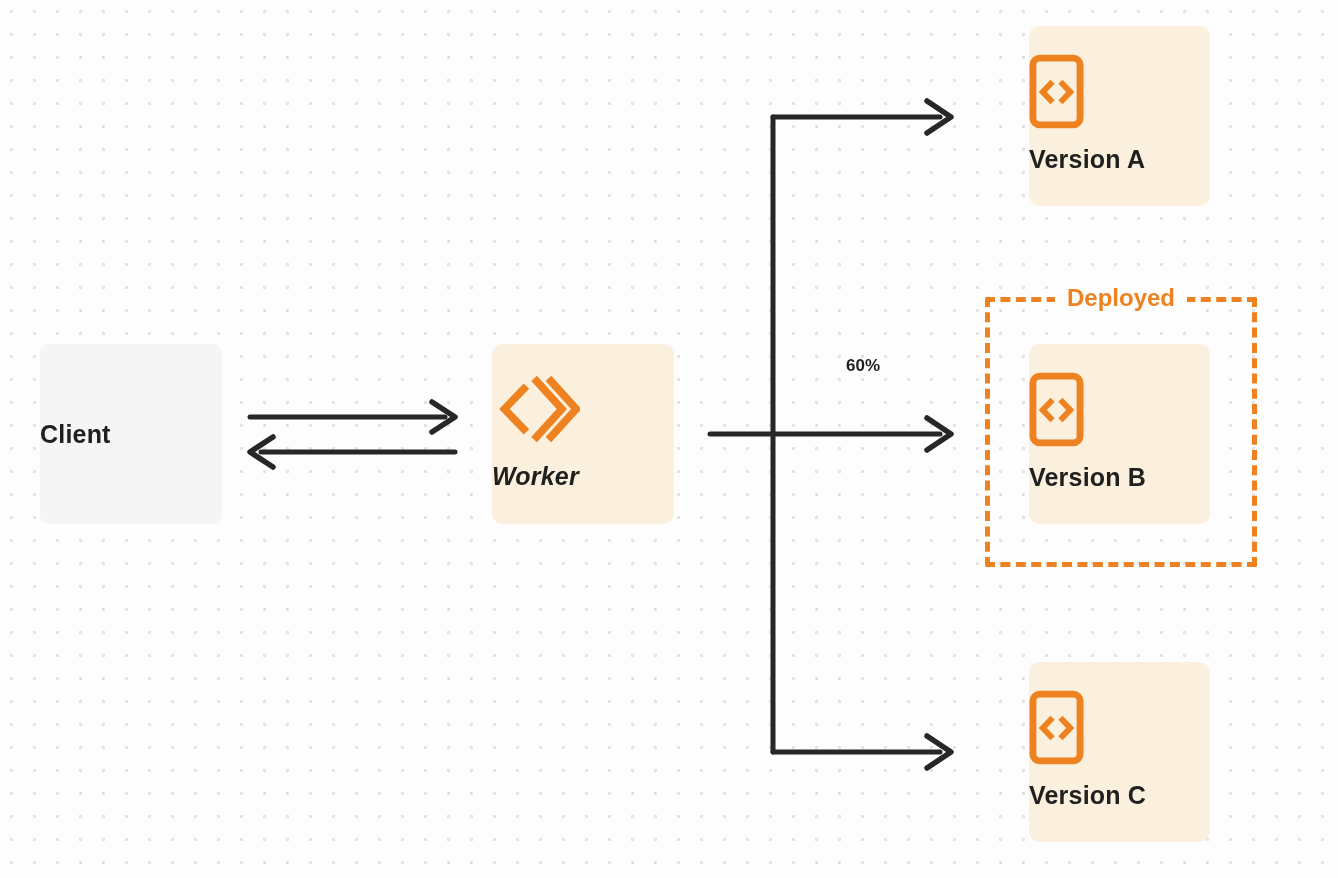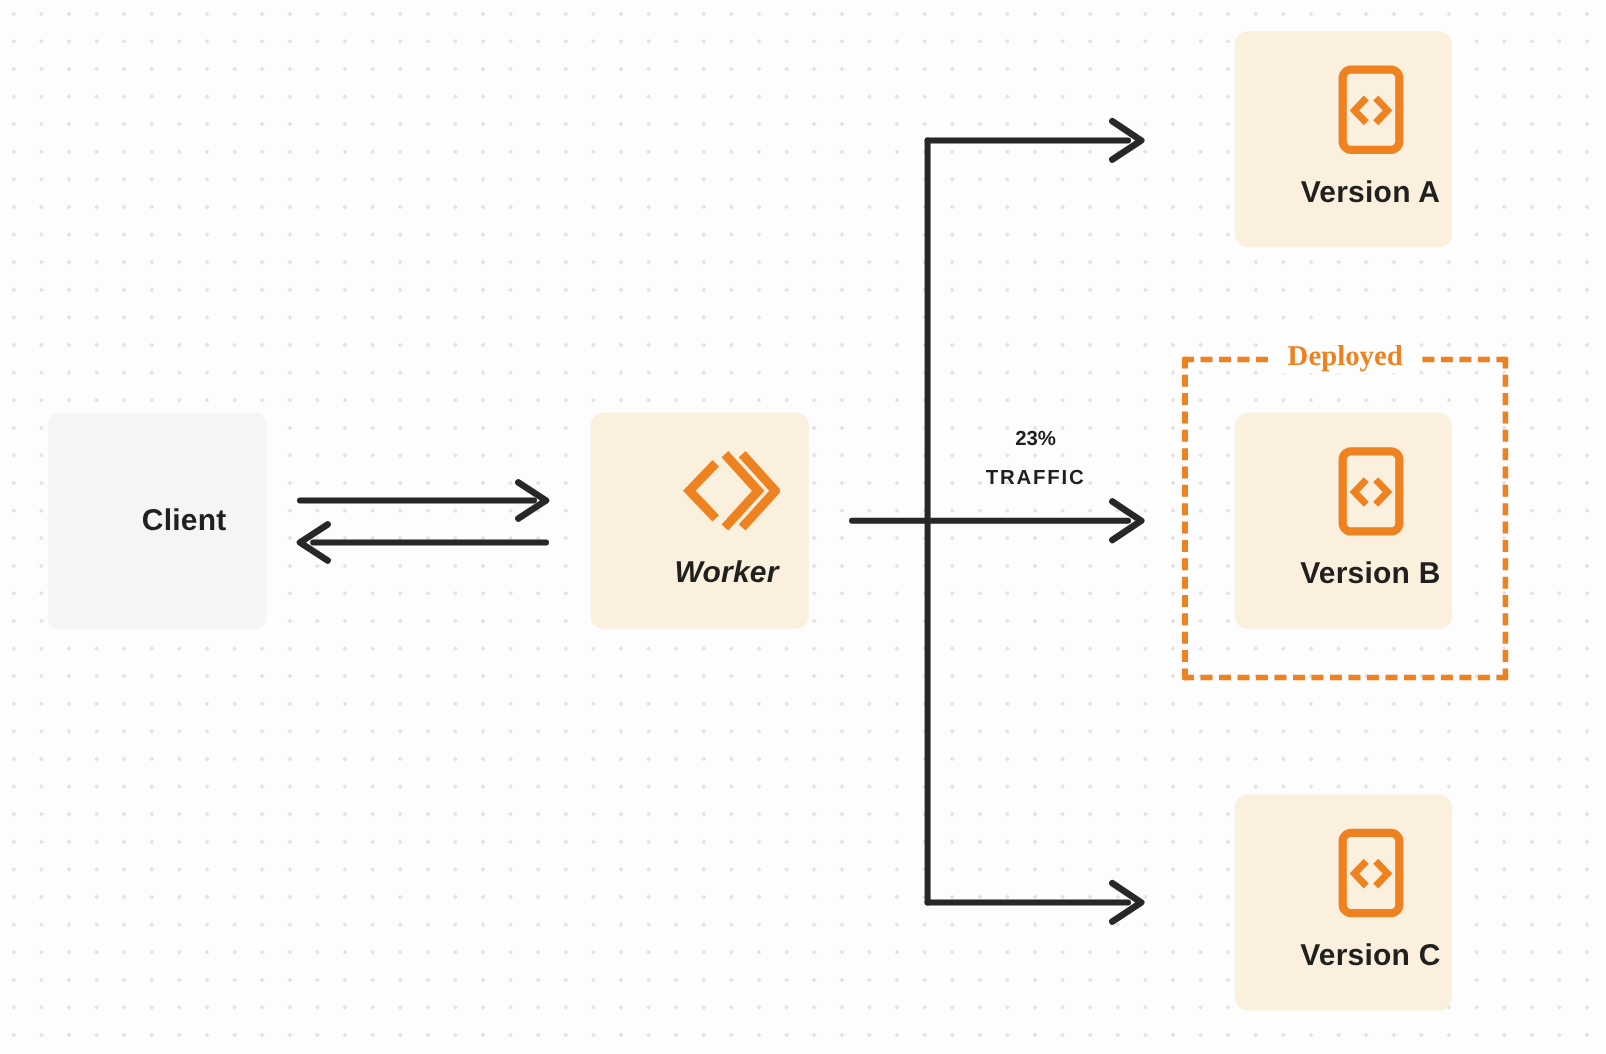--- a/index.html
+++ b/index.html
@@ -11,24 +11,23 @@
     background-color: #FDFDFD;
     background-image: radial-gradient(circle, #E3E3E3 1.5px, transparent 1.7px);
     background-size: 23px 23px;
     font-family: "Liberation Sans", sans-serif;
   }
 
   .node {
     position: absolute;
     display: flex;
     flex-direction: column;
-    align-items: center;
+    align-items: flex-start;
     justify-content: center;
     box-sizing: border-box;
-    padding-left: 45px;
   }
   .node-label {
     font-weight: bold;
     font-size: 25px;
     color: #20211F;
     letter-spacing: 0.2px;
   }
 
   .client-node {
     left: 40px; top: 344px; width: 182px; height: 180px;
@@ -68,21 +67,20 @@
   .deployed-label {
     position: absolute;
     top: -18px; left: 50%;
     transform: translateX(-50%);
     background: #FDFDFD;
     padding: 0 12px;
     color: #EF8220;
     font-weight: bold;
     font-size: 24px;
     white-space: nowrap;
-    font-family: Liberation Serif, serif;
   }
 
   .traffic-label {
     position: absolute;
     left: 775px; top: 350px; width: 176px;
     text-align: center;
     color: #1F201D;
     font-weight: bold;
     font-size: 17px;
     line-height: 32px;
@@ -152,22 +150,21 @@
       <svg width="88" height="78" viewBox="0 0 92 78">
         <path class="icon-orange" stroke-width="8" stroke-linejoin="miter" d="M36 15 L13 39 L36 63"></path>
         <path class="icon-orange" stroke-width="8" stroke-linejoin="miter" d="M44 7 L73 39 L44 71"></path>
         <path class="icon-orange" stroke-width="8" stroke-linejoin="miter" d="M59 7 L88 39 L59 71"></path>
       </svg>
     </span>
     <div class="node-label">Worker</div>
   </div>
 
   <div class="traffic-label">
-    <span>23%</span>
-    <span class="word">TRAFFIC</span>
+    <span>60%</span>
   </div>
 
   <div class="deployed-box">
     <div class="deployed-label">Deployed</div>
   </div>
 
   <div class="node version-node version-a">
     <span>
       <svg width="55" height="75" viewBox="0 0 56 76">
         <rect class="icon-orange" stroke-width="7" x="4" y="4" width="48" height="68" rx="7"></rect>

